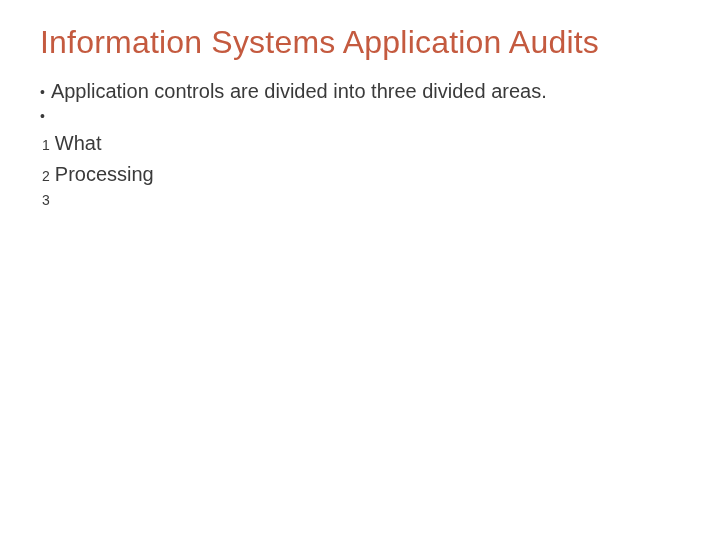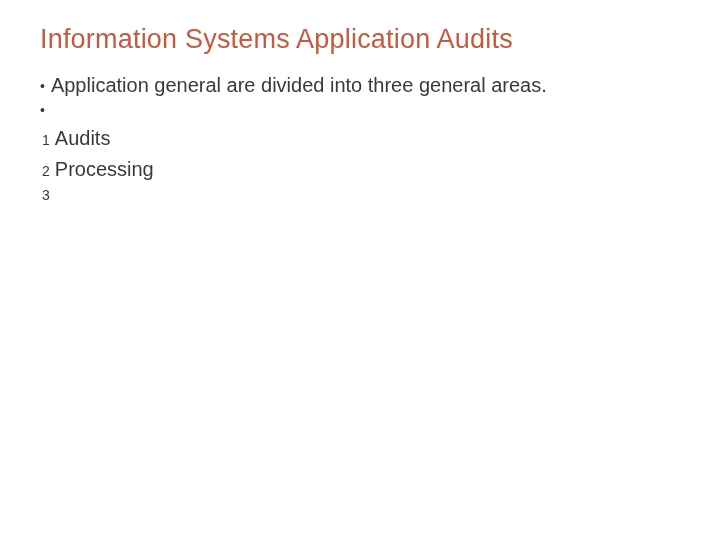--- a/index.html
+++ b/index.html
@@ -9,21 +9,21 @@
     }
     body {
       width: 720px;
       height: 540px;
       background: #ffffff;
       font-family: Arial, Helvetica, sans-serif;
       padding: 24px 40px;
       color: #3a3a3a;
     }
     .title {
-      font-size: 27px;
+      font-size: 32px;
       font-weight: 400;
       color: #c45a3f;
       line-height: 1.18;
       margin-bottom: 14px;
       letter-spacing: 0.2px;
     }
     .content {
       font-size: 20px;
       color: #3a3a3a;
       line-height: 1.55;
@@ -50,30 +50,30 @@
   </style>
 </head>
 <body>
 
 <h1 class="title">Information Systems  Application Audits</h1>
 
 <div class="content">
 
   <div class="bullet-item">
     <span class="bullet">•</span>
-    <span>Application general are divided into three general areas.</span>
+    <span>Application controls are divided into three divided areas.</span>
   </div>
 
   <div class="bullet-item">
     <span class="bullet">•</span>
   </div>
 
   <div class="num-item">
     <span class="num">1</span>
-    <span>Audits</span>
+    <span>What</span>
   </div>
 
   <div class="num-item">
     <span class="num">2</span>
     <span>Processing</span>
   </div>
 
   <div class="num-item">
     <span class="num">3</span>
   </div>

